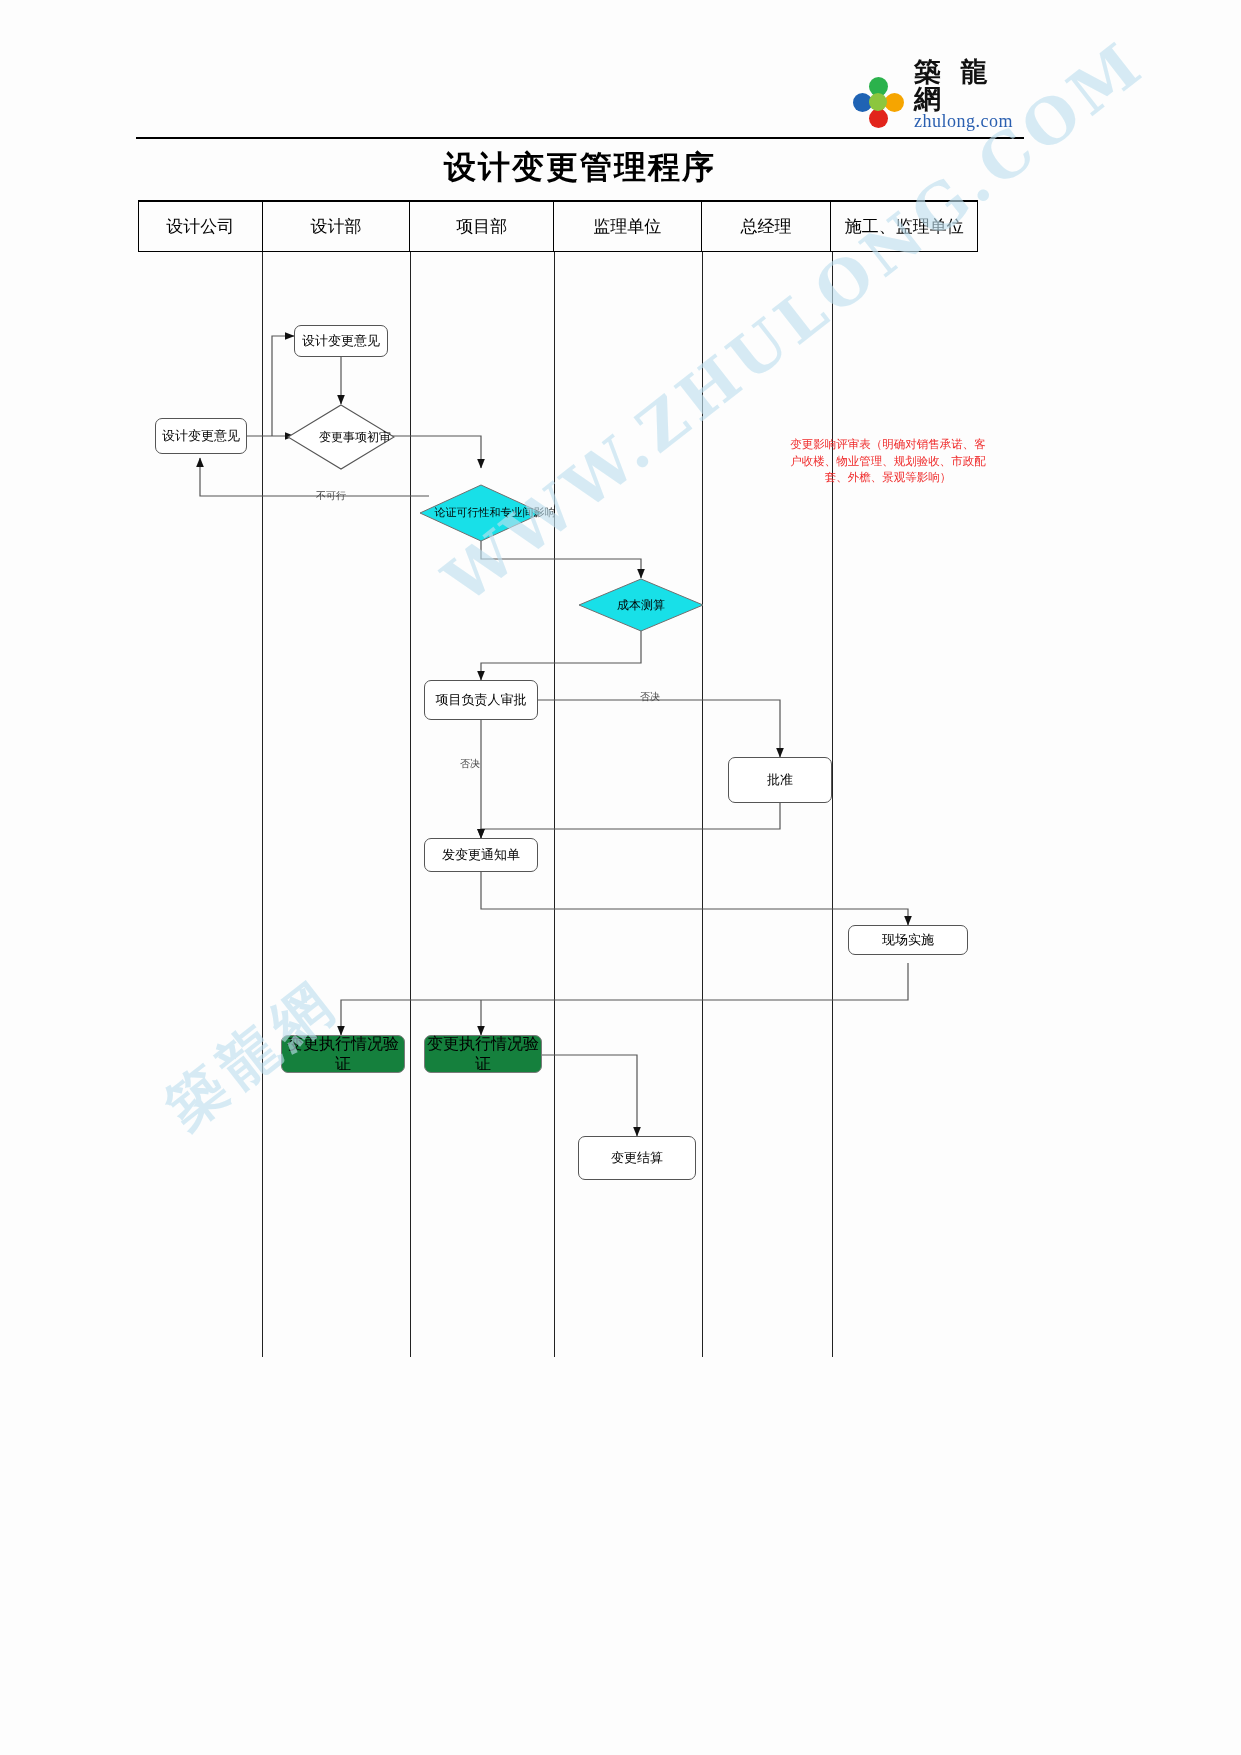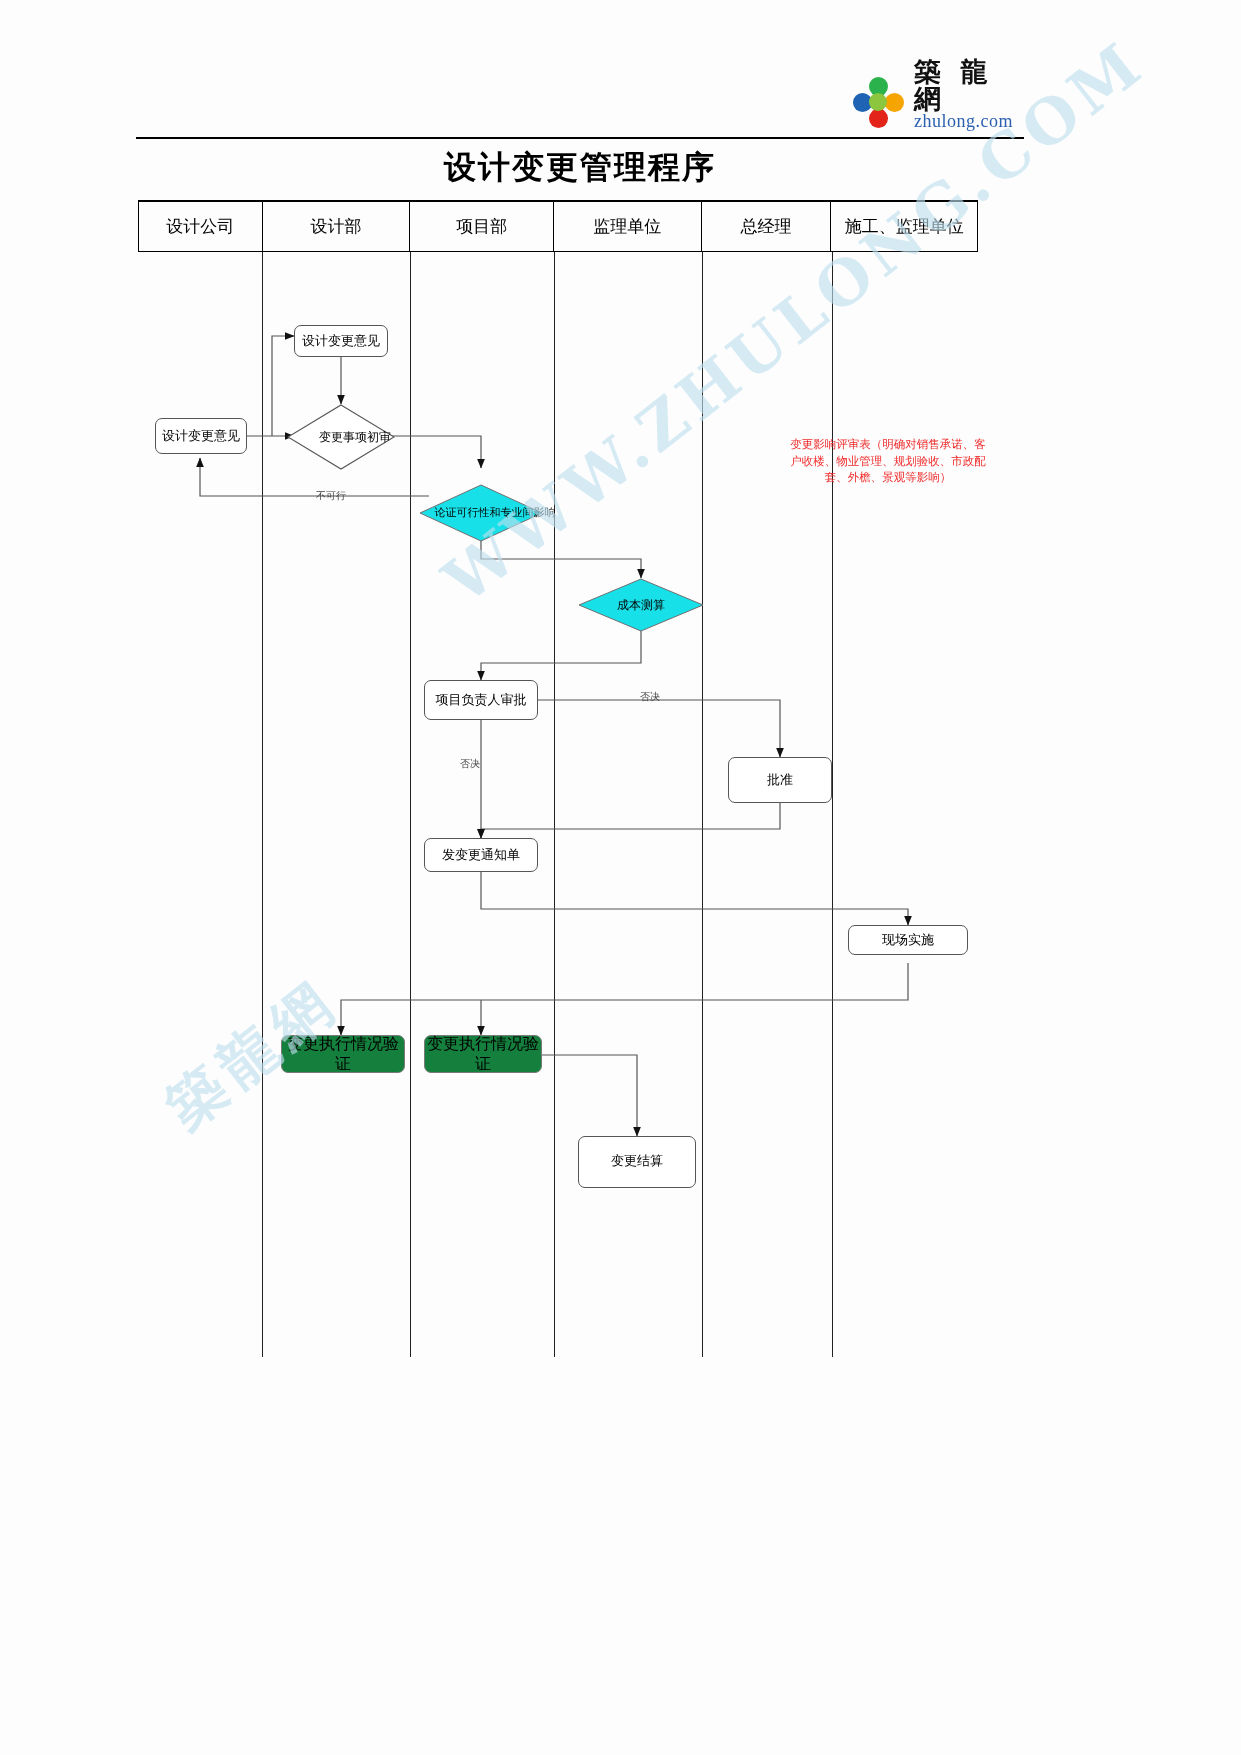--- a/index.html
+++ b/index.html
@@ -240,21 +240,21 @@
   <div class="node rect" style="left:728px;top:757px;width:104px;height:46px;">批准</div>
 
   <div class="node rect" style="left:424px;top:838px;width:114px;height:34px;">发变更通知单</div>
 
   <div class="node rect" style="left:848px;top:925px;width:120px;height:30px;">现场实施</div>
 
   <div class="node rect-cyan" style="left:281px;top:1035px;width:124px;height:38px;">变更执行情况验证</div>
 
   <div class="node rect-cyan" style="left:424px;top:1035px;width:118px;height:38px;">变更执行情况验证</div>
 
-  <div class="node rect" style="left:578px;top:1136px;width:118px;height:52px;font-family:Liberation Mono, monospace;">变更结算</div>
+  <div class="node rect" style="left:578px;top:1136px;width:118px;height:44px;">变更结算</div>
 
   <div class="elabel" style="left:316px;top:489px;">不可行</div>
   <div class="elabel" style="left:640px;top:690px;">否决</div>
   <div class="elabel" style="left:460px;top:757px;">否决</div>
 
   <div id="red-note">变更影响评审表（明确对销售承诺、客户收楼、物业管理、规划验收、市政配套、外檐、景观等影响）</div>
 
   <div class="wm" id="wm1">WWW.ZHULONG.COM</div>
   <div class="wm" id="wm2">築龍網</div>
 

